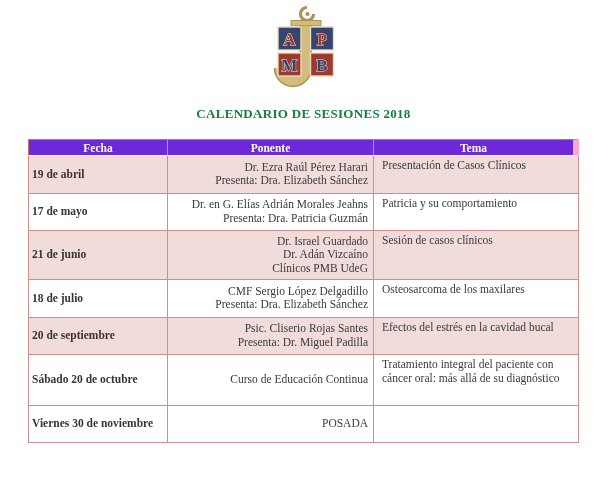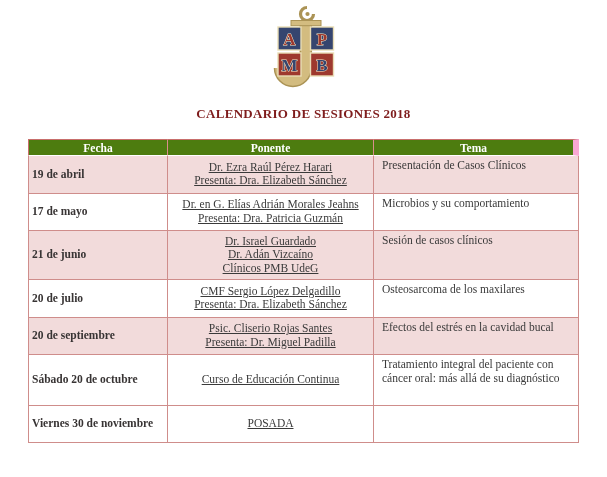--- a/index.html
+++ b/index.html
@@ -14,30 +14,30 @@
   }
   .logo-wrap {
     position:absolute; top:4px; left:266px;
     width:76px; height:98px;
   }
   .doc-title {
     position:absolute; top:106px; left:0; width:100%;
     text-align:center;
     font-size:13px; font-weight:bold;
     letter-spacing:0.3px;
-    color:#7f1d1d;
+    color:#15803d;
   }
   table.sessions {
     position:absolute; top:139px; left:28px;
     width:551px;
     border-collapse:separate; border-spacing:0;
     font-size:11.5px;
   }
   table.sessions th {
-    background:#4d7c0f;
+    background:#6d28d9;
     color:#ffffff;
     font-weight:bold;
     font-size:11.5px;
     height:17px;
     text-align:center;
     vertical-align:middle;
     border-top:1px solid #c86f6c;
     border-bottom:1.5px solid #ffffff;
     border-right:1px solid #d98e8b;
     padding:1px 4px;
@@ -54,24 +54,23 @@
   tr.white td { background:#ffffff; }
   td.fecha {
     width:140px;
     font-weight:bold;
     color:#383434;
     vertical-align:middle;
     padding:3px 6px 3px 3px;
   }
   td.ponente {
     width:206px;
-    text-align:center;
+    text-align:right;
     vertical-align:middle;
     padding:3px 5px;
-    text-decoration:underline;
   }
   td.tema {
     width:205px;
     text-align:left;
     vertical-align:top;
     padding:3px 10px 20px 8px;
   }
   .tile-letter {
     font-family:"Liberation Serif", serif;
     font-weight:bold;
@@ -128,33 +127,33 @@
           <div>Presenta: Dra. Elizabeth Sánchez</div>
         </td>
         <td class="tema">Presentación de Casos Clínicos</td>
       </tr>
       <tr class="white">
         <td class="fecha" style="height:36px">17 de mayo</td>
         <td class="ponente">
           <div>Dr. en G. Elías Adrián Morales Jeahns</div>
           <div>Presenta: Dra. Patricia Guzmán</div>
         </td>
-        <td class="tema">Microbios y su comportamiento</td>
+        <td class="tema">Patricia y su comportamiento</td>
       </tr>
       <tr class="pink">
         <td class="fecha" style="height:49px">21 de junio</td>
         <td class="ponente">
           <div>Dr. Israel Guardado</div>
           <div>Dr. Adán Vizcaíno</div>
           <div>Clínicos PMB UdeG</div>
         </td>
         <td class="tema">Sesión de casos clínicos</td>
       </tr>
       <tr class="white">
-        <td class="fecha" style="height:34px">20 de julio</td>
+        <td class="fecha" style="height:34px">18 de julio</td>
         <td class="ponente">
           <div>CMF Sergio López Delgadillo</div>
           <div>Presenta: Dra. Elizabeth Sánchez</div>
         </td>
         <td class="tema">Osteosarcoma de los maxilares</td>
       </tr>
       <tr class="pink">
         <td class="fecha" style="height:27px">20 de septiembre</td>
         <td class="ponente">
           <div>Psic. Cliserio Rojas Santes</div>

